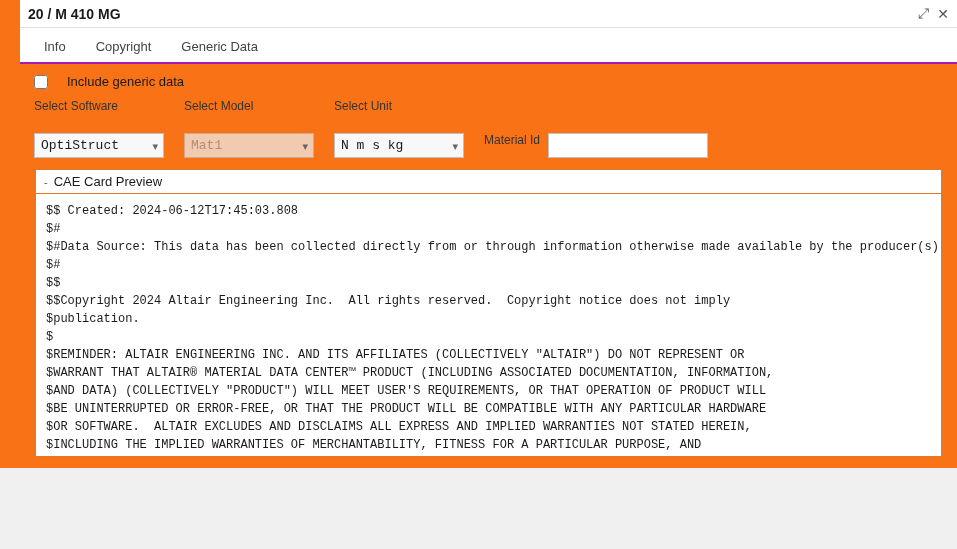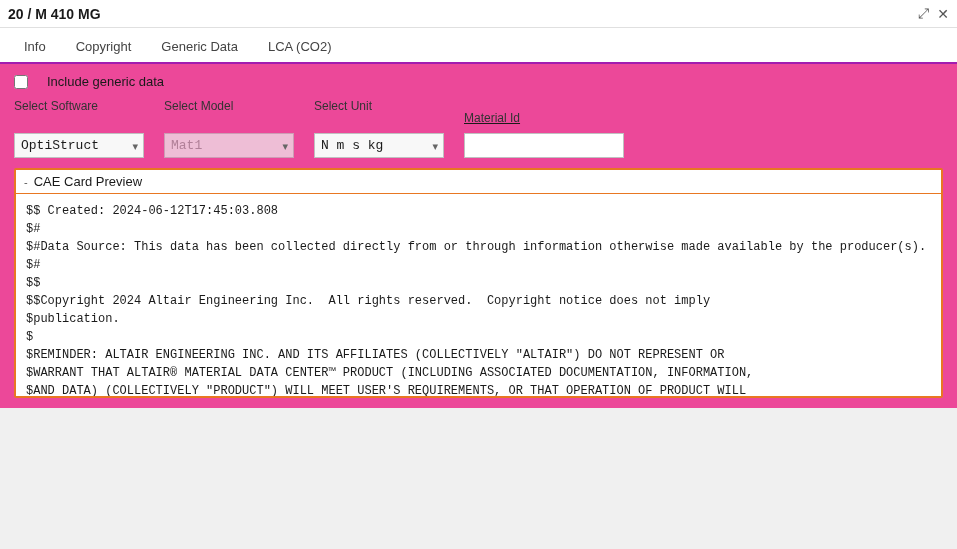--- a/index.html
+++ b/index.html
@@ -7,24 +7,25 @@
       font-family: 'Segoe UI', Arial, sans-serif;
       font-size: 13px;
       background: #f0f0f0;
       width: 957px;
       height: 549px;
       overflow: hidden;
       color: #1a1a1a;
     }
     .window {
       width: 957px;
-      height: 408px;
-      background: #ec4899;
-      display: flex;
-      flex-direction: column;
+      height: 468px;
+      background: #f97316;
+      display: flex;
+      flex-direction: column;
+      padding-left: 20px;
     }
     .title-bar {
       background: #ffffff;
       display: flex;
       align-items: center;
       justify-content: space-between;
       padding: 4px 8px;
       border-bottom: 1px solid #e0e0e0;
       height: 28px;
     }
@@ -131,23 +132,22 @@
       font-size: 13px;
       appearance: none;
       -webkit-appearance: none;
     }
     .select-wrapper select:disabled {
       background: #f0f0f0;
       color: #999;
     }
     .material-id-group {
       display: flex;
-      flex-direction: column;
+      flex-direction: row;
       gap: 8px;
-      text-decoration: underline;
     }
     .material-id-group label {
       font-size: 12px;
       color: #333;
     }
     .material-id-group input {
       border: 1px solid #c0c0c0;
       padding: 4px 6px;
       font-size: 13px;
       width: 160px;
@@ -207,21 +207,20 @@
     <div class="title-controls">
       <span>⤢</span>
       <span>✕</span>
     </div>
   </div>
 
   <div class="tabs-bar">
     <div class="tab">Info</div>
     <div class="tab">Copyright</div>
     <div class="tab">Generic Data</div>
-    <div class="tab">LCA (CO2)</div>
   </div>
 
   <div class="content-area">
 
     <div class="checkbox-row">
       <input type="checkbox" id="include-generic" style="">
       <label for="include-generic">Include generic data</label>
     </div>
 
     <div class="selectors-row">

